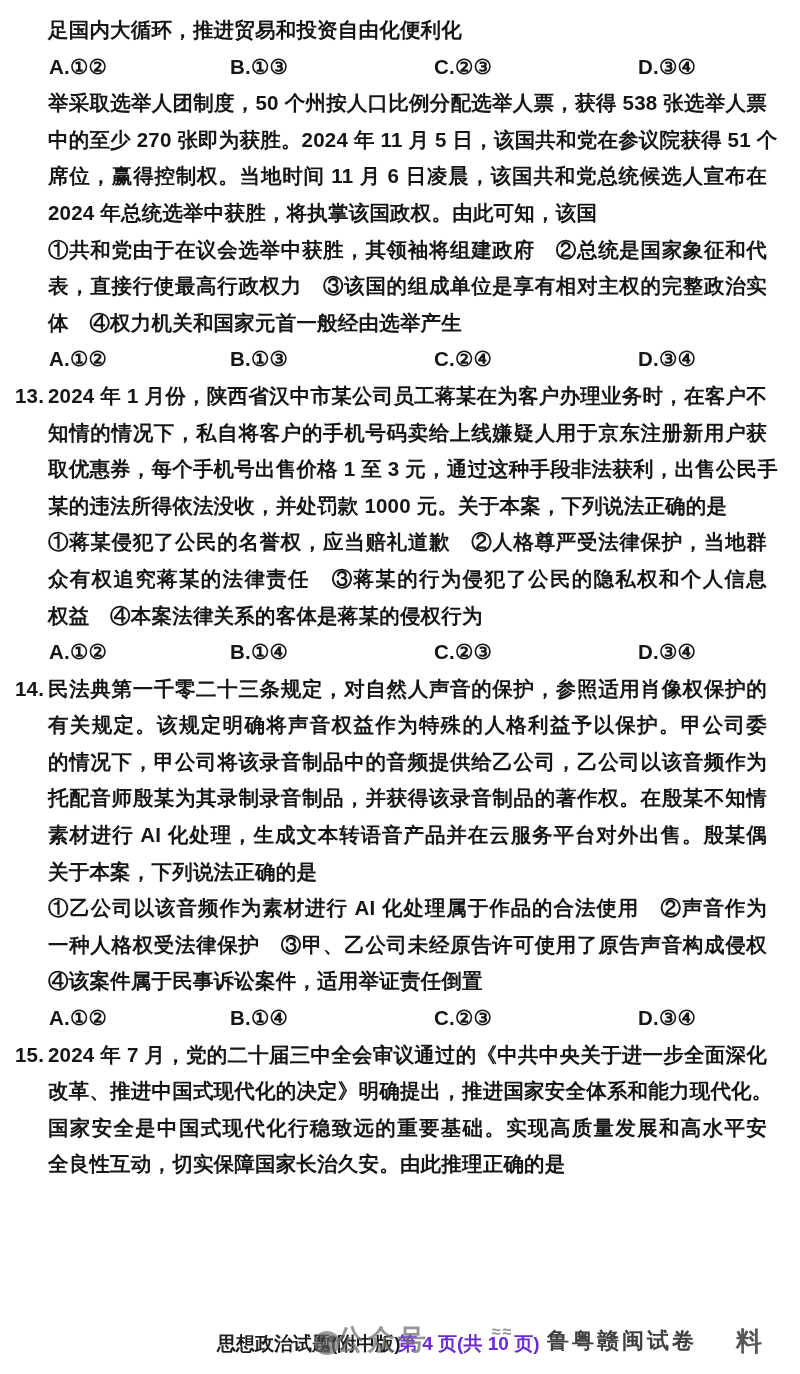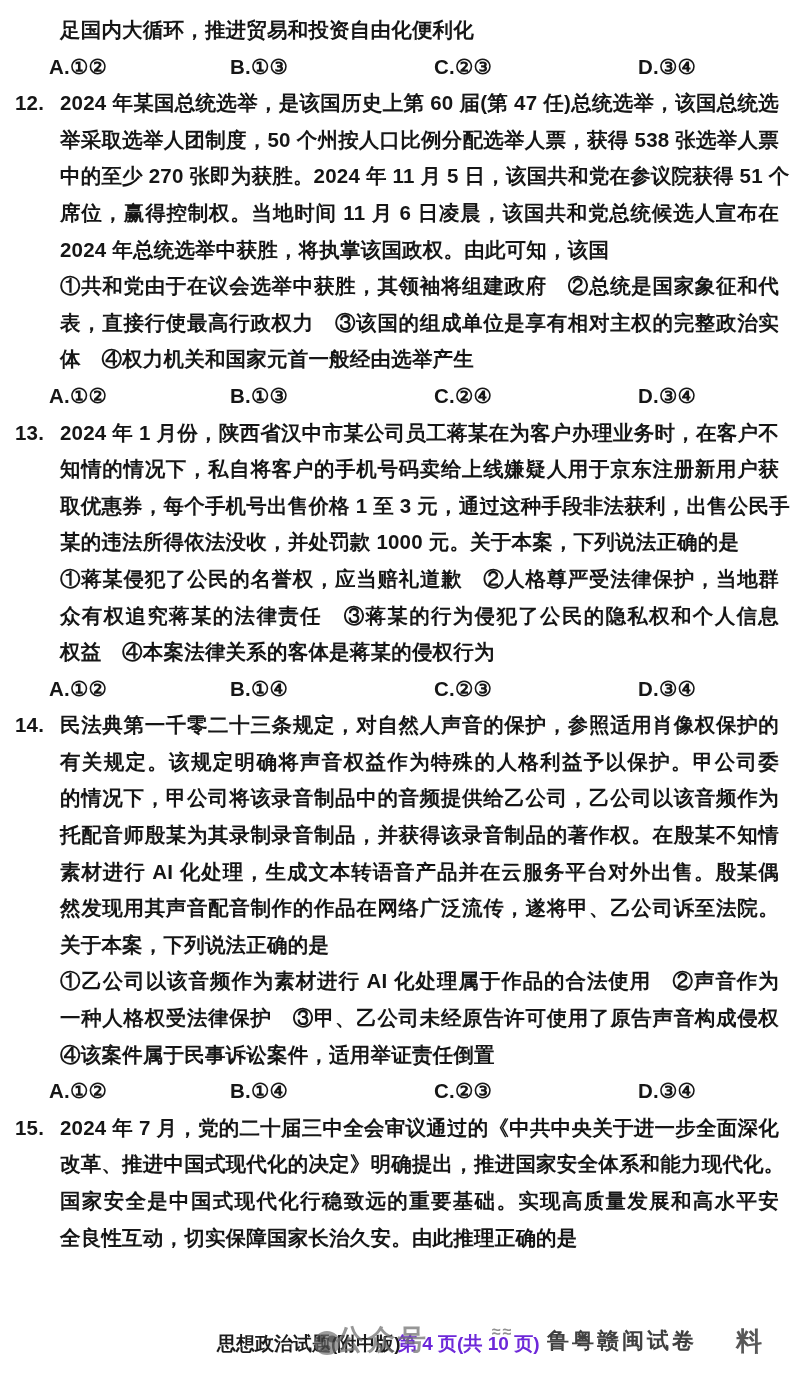--- a/index.html
+++ b/index.html
@@ -5,21 +5,21 @@
   html,body{margin:0;padding:0;}
   body{
     width:800px;height:1374px;background:#ffffff;
     font-family:"Liberation Sans", sans-serif;
     color:#161616;
   }
   .doc{position:relative;width:800px;height:1374px;overflow:hidden;background:#ffffff;}
   .textblock{position:absolute;top:12px;left:0;width:800px;}
   .line{
     position:relative;height:36.6px;line-height:36.6px;
-    padding-left:60px;font-size:20.5px;font-weight:600;
+    padding-left:48px;font-size:20.5px;font-weight:600;
     white-space:nowrap;letter-spacing:0.2px;
   }
   
   .txt{display:inline-block;}
   .txt.j{
     display:block;width:719px;white-space:nowrap;
     text-align:justify;text-align-last:justify;
   }
   .qnum{position:absolute;left:15px;top:0;font-weight:600;}
   
@@ -47,24 +47,20 @@
       <span class="txt">足国内大循环，推进贸易和投资自由化便利化</span>
     </div>
     <div class="line optrow">
       <span class="opt o1">A.①②</span>
       <span class="opt o2">B.①③</span>
       <span class="opt o3">C.②③</span>
       <span class="opt o4">D.③④</span>
     </div>
 
     <section>
-      <div class="line">
-        <span class="qnum">12.</span>
-        <span class="txt j">2024 年某国总统选举，是该国历史上第 60 届(第 47 任)总统选举，该国总统选</span>
-      </div>
       <div class="line">
           <span class="txt j">举采取选举人团制度，50 个州按人口比例分配选举人票，获得 538 张选举人票</span>
         </div>
       <div class="line">
           <span class="txt j">中的至少 270 张即为获胜。2024 年 11 月 5 日，该国共和党在参议院获得 51 个</span>
         </div>
       <div class="line">
           <span class="txt j">席位，赢得控制权。当地时间 11 月 6 日凌晨，该国共和党总统候选人宣布在</span>
         </div>
       <div class="line"><span class="txt">2024 年总统选举中获胜，将执掌该国政权。由此可知，该国</span></div>
@@ -120,23 +116,20 @@
         </div>
       <div class="line">
           <span class="txt j">的情况下，甲公司将该录音制品中的音频提供给乙公司，乙公司以该音频作为</span>
         </div>
       <div class="line">
           <span class="txt j">托配音师殷某为其录制录音制品，并获得该录音制品的著作权。在殷某不知情</span>
         </div>
       <div class="line">
           <span class="txt j">素材进行 AI 化处理，生成文本转语音产品并在云服务平台对外出售。殷某偶</span>
         </div>
-      <div class="line">
-          <span class="txt j">然发现用其声音配音制作的作品在网络广泛流传，遂将甲、乙公司诉至法院。</span>
-        </div>
       <div class="line"><span class="txt">关于本案，下列说法正确的是</span></div>
       <div class="line">
           <span class="txt j">①乙公司以该音频作为素材进行 AI 化处理属于作品的合法使用　②声音作为</span>
         </div>
       <div class="line">
           <span class="txt j">一种人格权受法律保护　③甲、乙公司未经原告许可使用了原告声音构成侵权</span>
         </div>
       <div class="line"><span class="txt">④该案件属于民事诉讼案件，适用举证责任倒置</span></div>
       <div class="line optrow">
         <span class="opt o1">A.①②</span>

